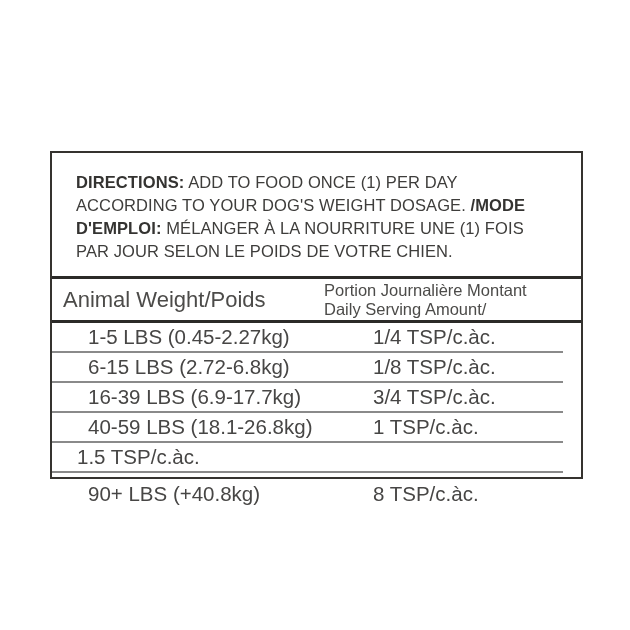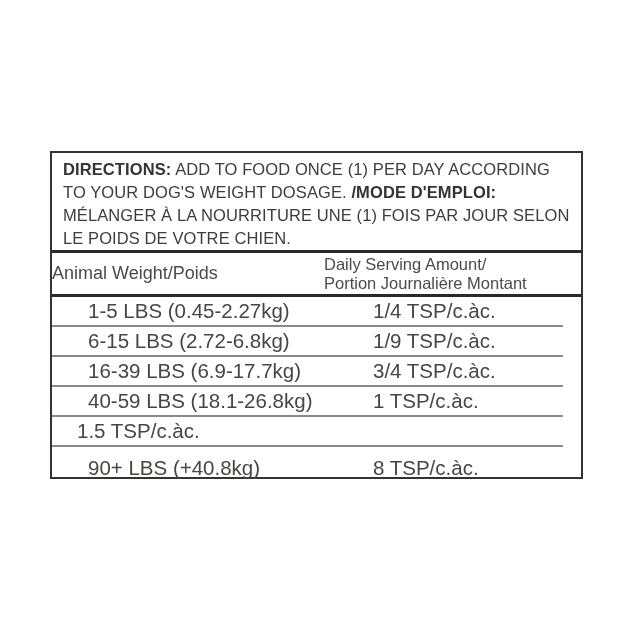--- a/index.html
+++ b/index.html
@@ -19,21 +19,21 @@
   .panel {
     position: absolute;
     left: 50px;
     top: 151px;
     width: 529px;
     height: 324px;
     border: 2px solid #35332f;
     background: #ffffff;
   }
   .directions {
-    margin: 0;
+    margin: 13px;
     padding: 5px 8px 0 11px;
     height: 92px;
     overflow: hidden;
     font-size: 16.5px;
     line-height: 23px;
     letter-spacing: 0.1px;
     color: #3e3d3b;
   }
   .directions .b {
     font-weight: bold;
@@ -46,21 +46,22 @@
   }
   .thead {
     display: flex;
     align-items: center;
     height: 41px;
     color: #4c4b49;
   }
   .th-weight {
     flex: 0 0 272px;
     box-sizing: border-box;
-    font-size: 18px;
+    padding-left: 11px;
+    font-size: 22px;
   }
   .th-serving {
     flex: 1;
     font-size: 16.5px;
     line-height: 19px;
   }
   .th-serving span {
     display: block;
   }
   .trow {
@@ -97,38 +98,38 @@
 <div class="canvas">
   <div class="panel">
 
     <p class="directions"><span class="b">DIRECTIONS:</span><span> ADD TO FOOD ONCE (1) PER DAY ACCORDING TO YOUR DOG'S WEIGHT DOSAGE. </span><span class="b">/MODE D'EMPLOI:</span><span> MÉLANGER À LA NOURRITURE UNE (1) FOIS PAR JOUR SELON LE POIDS DE VOTRE CHIEN.</span></p>
 
     <div class="heavy-rule"></div>
 
     <div class="thead">
       <div class="th-weight">Animal Weight/Poids</div>
       <div class="th-serving">
+        <span>Portion Journalière Montant</span>
         <span>Daily Serving Amount/</span>
-        <span>Portion Journalière Montant</span>
       </div>
     </div>
 
     <div class="heavy-rule"></div>
 
     <div>
 
       <div class="trow">
         <div class="cell-weight">1-5 LBS (0.45-2.27kg)</div>
         <div class="cell-serving">1/4 TSP/c.àc.</div>
       </div>
       <div class="divider"></div>
 
       <div class="trow">
         <div class="cell-weight">6-15 LBS (2.72-6.8kg)</div>
-        <div class="cell-serving">1/9 TSP/c.àc.</div>
+        <div class="cell-serving">1/8 TSP/c.àc.</div>
       </div>
       <div class="divider"></div>
 
       <div class="trow">
         <div class="cell-weight">16-39 LBS (6.9-17.7kg)</div>
         <div class="cell-serving">3/4 TSP/c.àc.</div>
       </div>
       <div class="divider"></div>
 
       <div class="trow">

